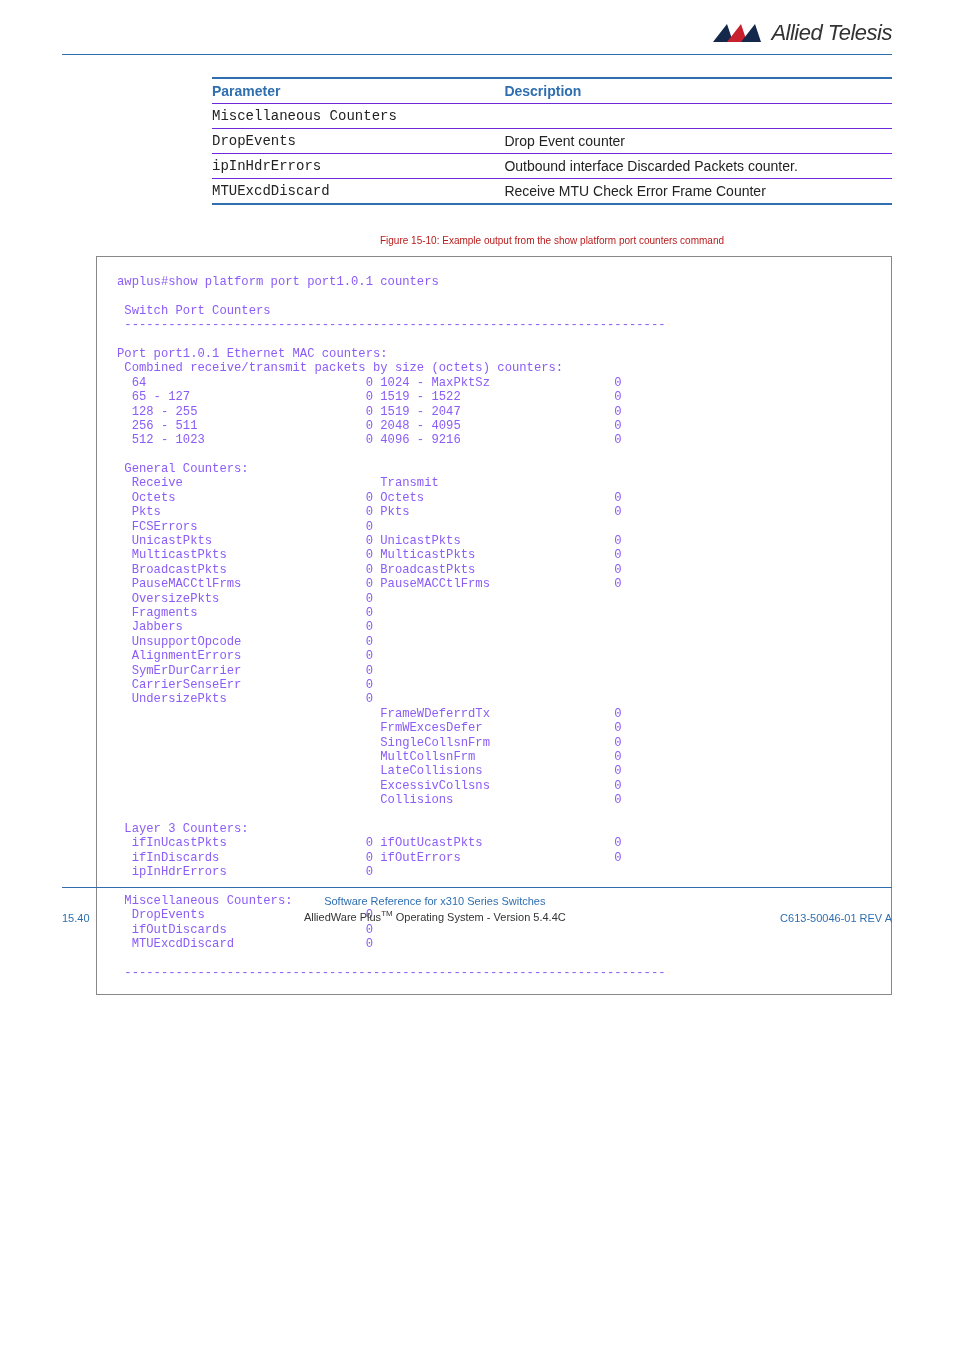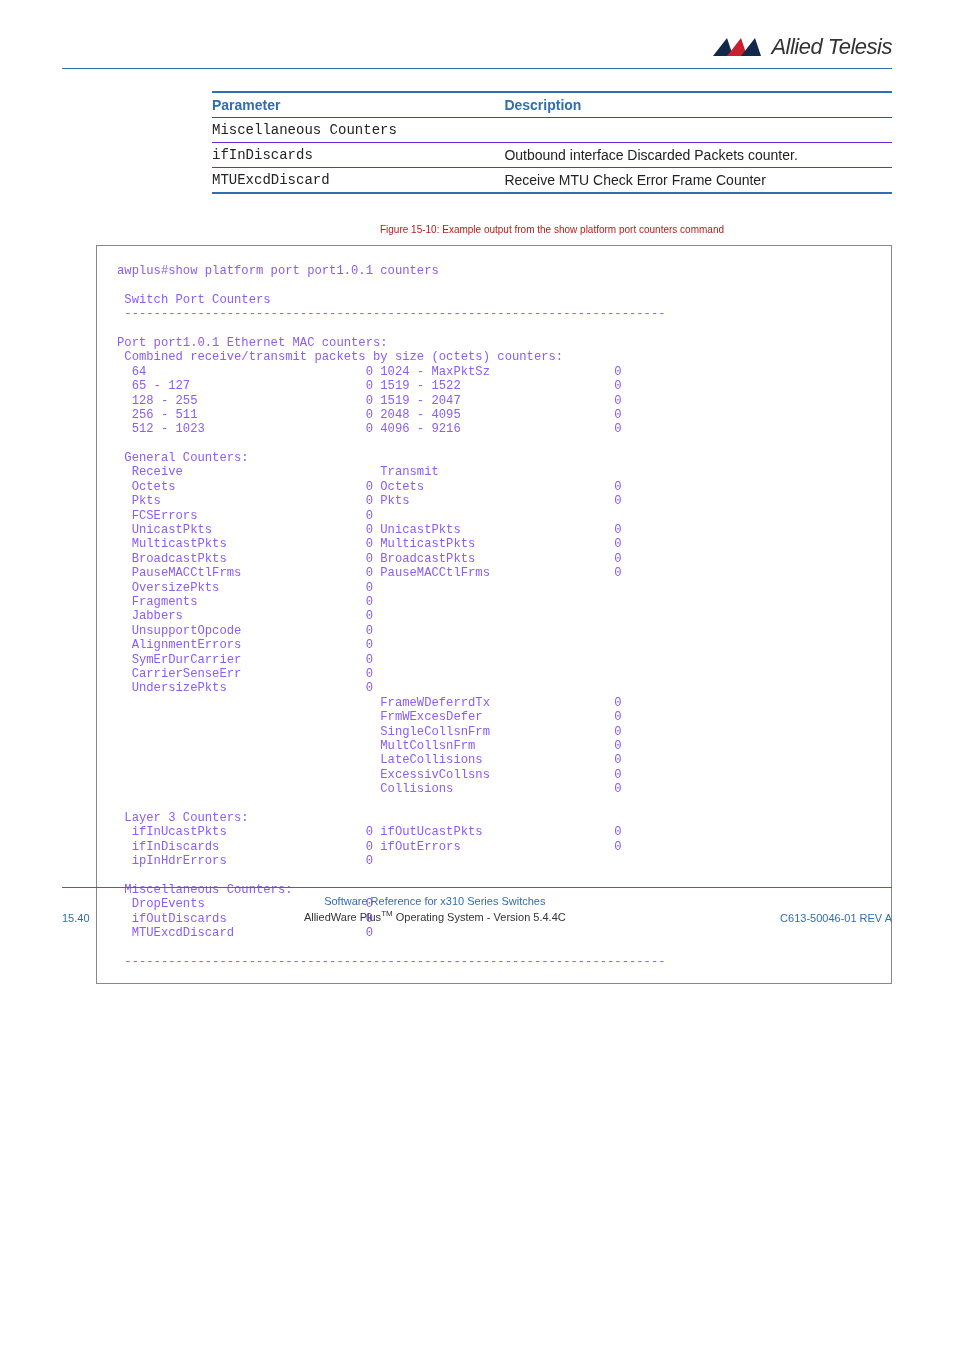--- a/index.html
+++ b/index.html
@@ -9,21 +9,21 @@
     height: 1350px;
     font-family: "Segoe UI", "Helvetica Neue", Arial, sans-serif;
     color: #222;
     position: relative;
     background: #fff;
   }
   .page {
     position: relative;
     width: 954px;
     height: 960px;
-    padding: 34px 62px 0 62px;
+    padding: 20px 62px 0 62px;
     box-sizing: border-box;
   }
   .header {
     display: flex;
     justify-content: flex-end;
     align-items: center;
     padding-bottom: 6px;
   }
   .logo {
     display: flex;
@@ -146,21 +146,25 @@
       <tbody>
           <tr class="rule-top">
         <th style="width:43%;">Parameter</th>
         <th>Description</th>
       </tr>
       <tr class="rule-mid">
         <td class="mono">Miscellaneous Counters</td>
         <td></td>
       </tr>
       <tr class="rule-mid">
-        <td class="mono">ifInDiscards</td>
+        <td class="mono">DropEvents</td>
+        <td>Drop Event counter</td>
+      </tr>
+      <tr class="rule-mid">
+        <td class="mono">ipInHdrErrors</td>
         <td>Outbound interface Discarded Packets counter.</td>
       </tr>
       <tr class="rule-mid rule-bot">
         <td class="mono">MTUExcdDiscard</td>
         <td>Receive MTU Check Error Frame Counter</td>
       </tr>
     </tbody>
       </table>
   </div>
 

